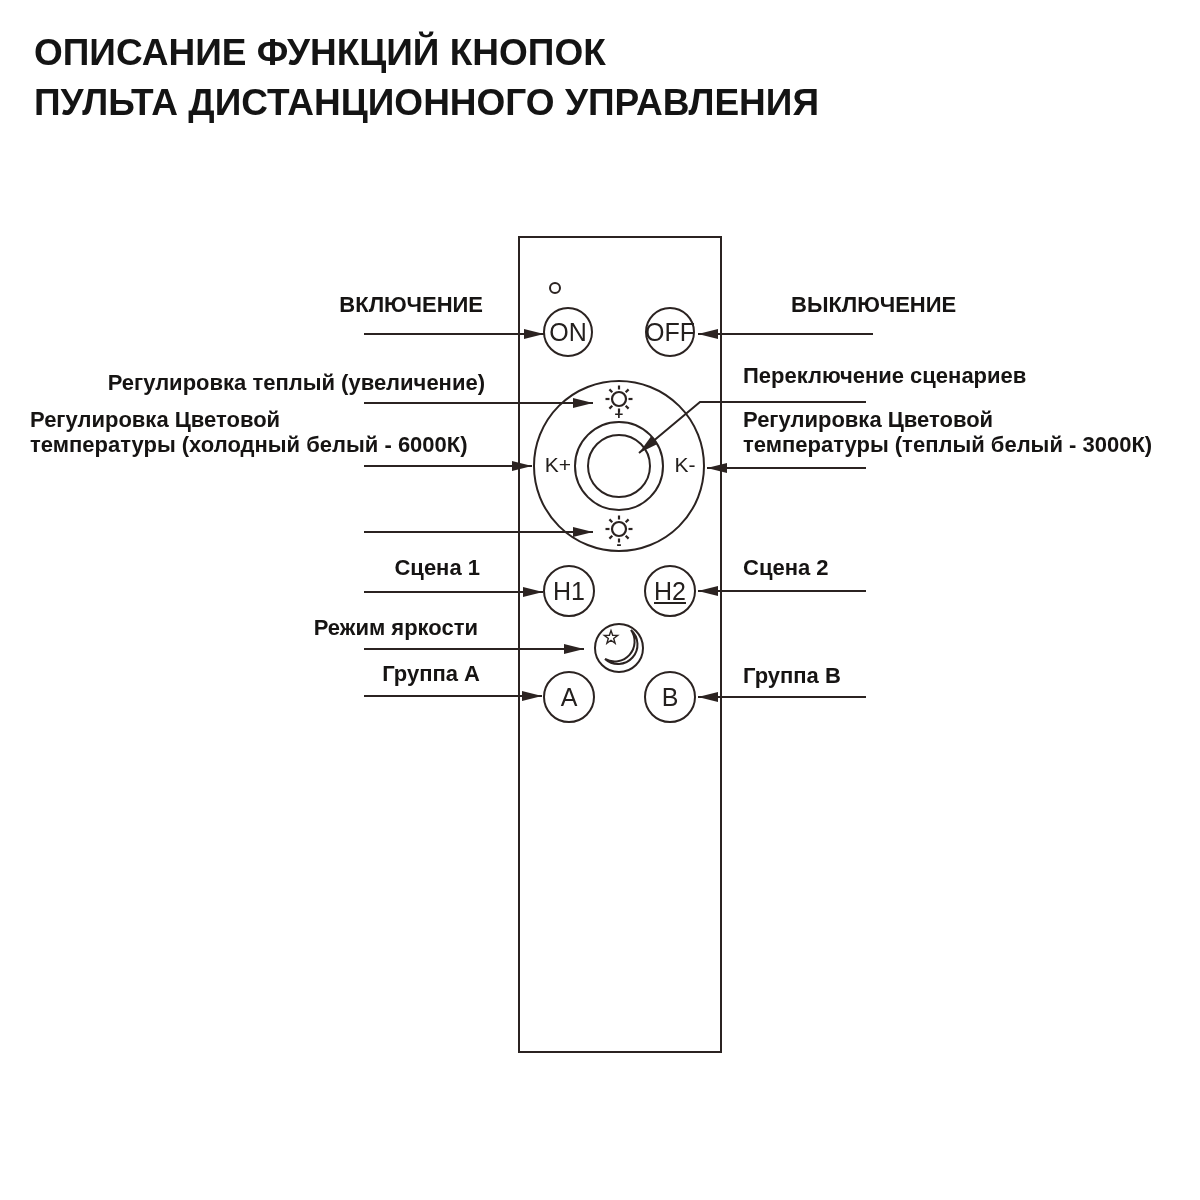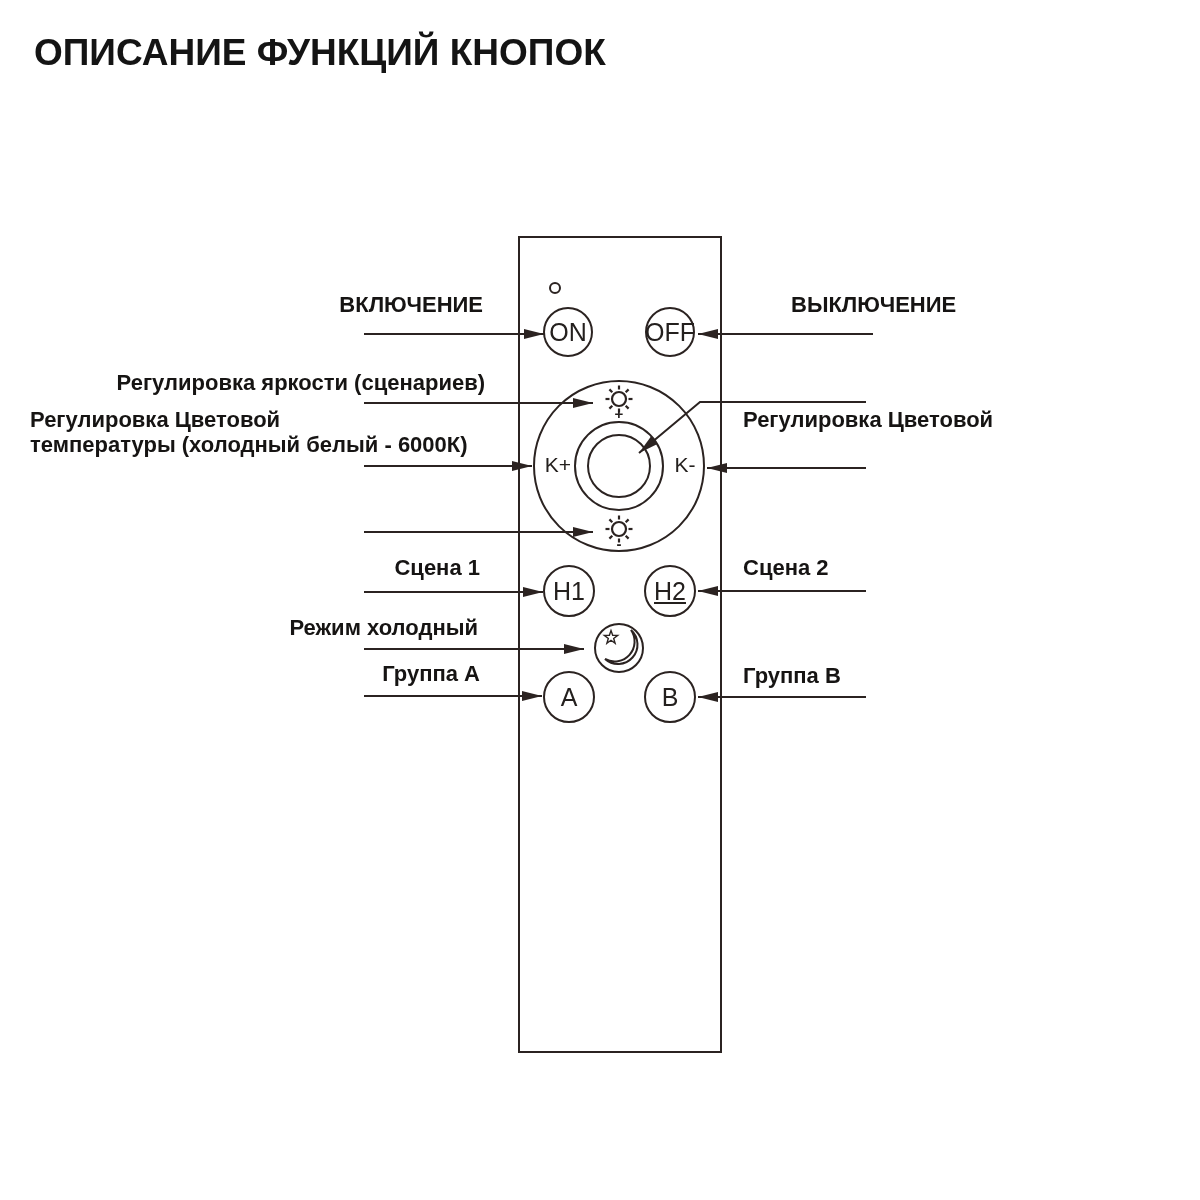--- a/index.html
+++ b/index.html
@@ -50,20 +50,21 @@
     color: #24201e;
   }
 </style>
 </head>
 <body>
 
 <div class="canvas">
 
   <div class="title">
     <div>ОПИСАНИЕ ФУНКЦИЙ КНОПОК</div>
+    <div>ПУЛЬТА ДИСТАНЦИОННОГО УПРАВЛЕНИЯ</div>
   </div>
 
   <svg class="diagram" width="1200" height="1200" viewBox="0 0 1200 1200">
     <defs>
       <marker id="ah" markerWidth="11" markerHeight="7" refX="10" refY="2.5" orient="auto" markerUnits="strokeWidth">
         <path d="M0,0 L10,2.5 L0,5 Z" fill="#2b2321"></path>
       </marker>
     </defs>
 
     <g fill="none" stroke="#2b2321" stroke-width="2">
@@ -124,32 +125,34 @@
 
       <line x1="873" y1="334" x2="698" y2="334" marker-end="url(#ah)"></line>
       <polyline points="866,402 700,402 639,453" marker-end="url(#ah)"></polyline>
       <line x1="866" y1="468" x2="707" y2="468" marker-end="url(#ah)"></line>
       <line x1="866" y1="591" x2="698" y2="591" marker-end="url(#ah)"></line>
       <line x1="866" y1="697" x2="698" y2="697" marker-end="url(#ah)"></line>
     </g>
   </svg>
 
   <div class="lbl" style="right:717px; top:292px;">ВКЛЮЧЕНИЕ</div>
-  <div class="lbl" style="right:715px; top:370px;">Регулировка яркости (сценариев)</div>
+  <div class="lbl" style="right:715px; top:370px;">Регулировка теплый (увеличение)</div>
   <div class="lbl" style="left:30px; top:407px;">
     <div>Регулировка Цветовой</div>
     <div>температуры (холодный белый - 6000К)</div>
   </div>
   <div class="lbl" style="right:720px; top:555px;">Сцена 1</div>
-  <div class="lbl" style="right:722px; top:615px;">Режим холодный</div>
+  <div class="lbl" style="right:722px; top:615px;">Режим яркости</div>
   <div class="lbl" style="right:720px; top:661px;">Группа А</div>
 
   <div class="lbl" style="left:743px; top:292px;margin-left:48px;">ВЫКЛЮЧЕНИЕ</div>
+  <div class="lbl" style="left:743px; top:363px;">Переключение сценариев</div>
   <div class="lbl" style="left:743px; top:407px;">
     <div>Регулировка Цветовой</div>
+    <div>температуры (теплый белый - 3000К)</div>
   </div>
   <div class="lbl" style="left:743px; top:555px;">Сцена 2</div>
   <div class="lbl" style="left:743px; top:663px;">Группа В</div>
 
   <div class="btn-lbl" style="left:528px; top:321px;">ON</div>
   <div class="btn-lbl" style="left:630px; top:321px;">OFF</div>
   <div class="btn-lbl k" style="left:518px; top:454px;">K+</div>
   <div class="btn-lbl k" style="left:645px; top:454px;">K-</div>
   <div class="btn-lbl" style="left:529px; top:580px;">H1</div>
   <div class="btn-lbl" style="left:630px; top:580px;text-decoration:underline;">H2</div>

